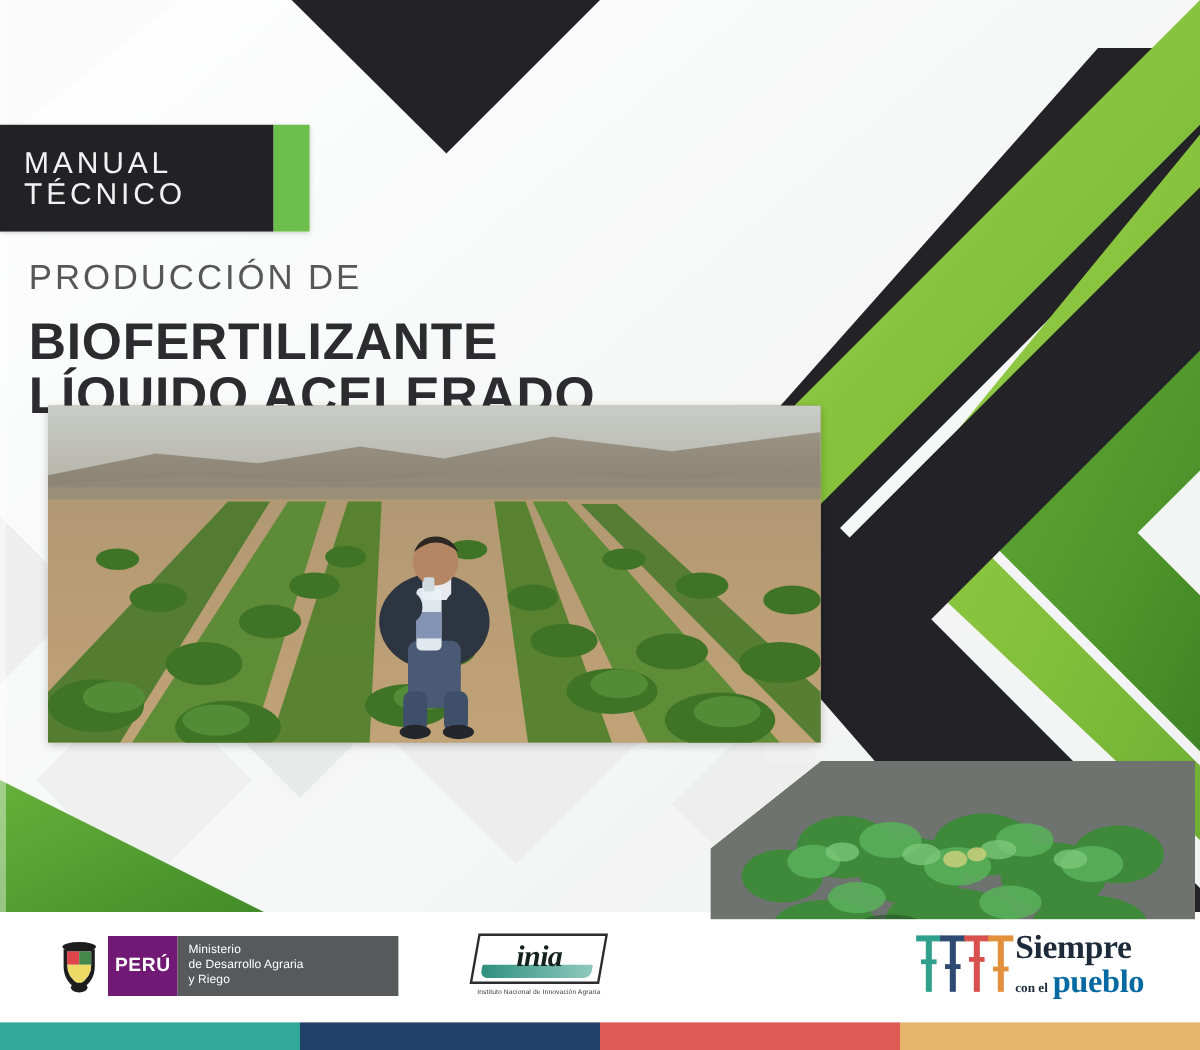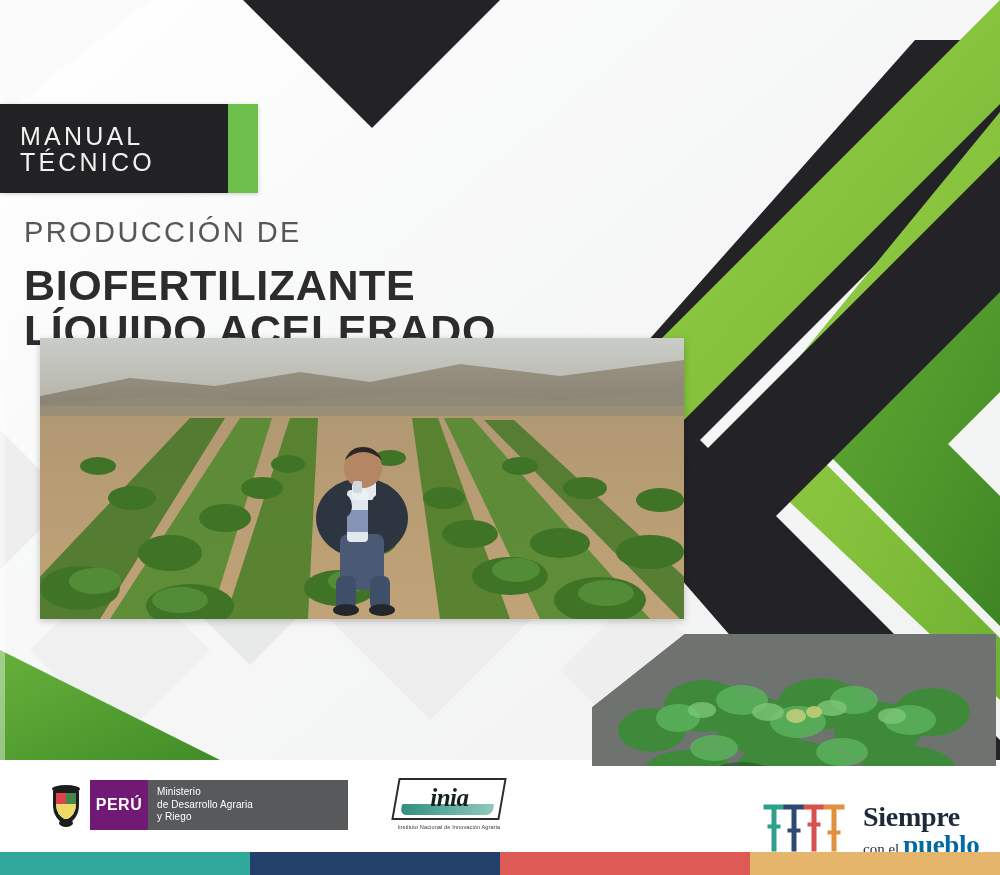--- a/index.html
+++ b/index.html
@@ -139,21 +139,21 @@
     display: flex;
     align-items: center;
     justify-content: center;
     color: #ffffff;
     font-size: 16px;
     font-weight: 700;
     letter-spacing: 0.5px;
   }
   .min-box {
     background: #58595b;
-    width: 200px;
+    width: 184px;
     display: flex;
     flex-direction: column;
     justify-content: center;
     padding-left: 9px;
     box-sizing: border-box;
   }
   .min-line {
     color: #ffffff;
     font-size: 10px;
     line-height: 1.28;
@@ -209,44 +209,43 @@
     margin-top: 4px;
     letter-spacing: 0.1px;
     white-space: nowrap;
   }
 
   .logo-siempre {
     position: absolute;
     left: 762px;
     top: 10px;
     display: flex;
-    align-items: flex-end;
-    gap: 17px;
-    margin-top: 25px;
+    align-items: flex-start;
+    gap: 0;
   }
   .siempre-words {
     line-height: 1;
   }
   .siempre-top {
     font-family: "Liberation Serif", serif;
     font-weight: 700;
     font-size: 28px;
     color: #1c2a3a;
     letter-spacing: -0.3px;
   }
   .siempre-bot {
     display: flex;
     align-items: baseline;
     gap: 4px;
     margin-top: 1px;
   }
   .siempre-small {
     font-family: "Liberation Serif", serif;
-    font-weight: 400;
-    font-size: 15px;
+    font-weight: 700;
+    font-size: 11px;
     color: #1c2a3a;
   }
   .siempre-big {
     font-family: "Liberation Serif", serif;
     font-weight: 700;
     font-size: 27px;
     color: #0369a1;
     letter-spacing: -0.3px;
   }
 

